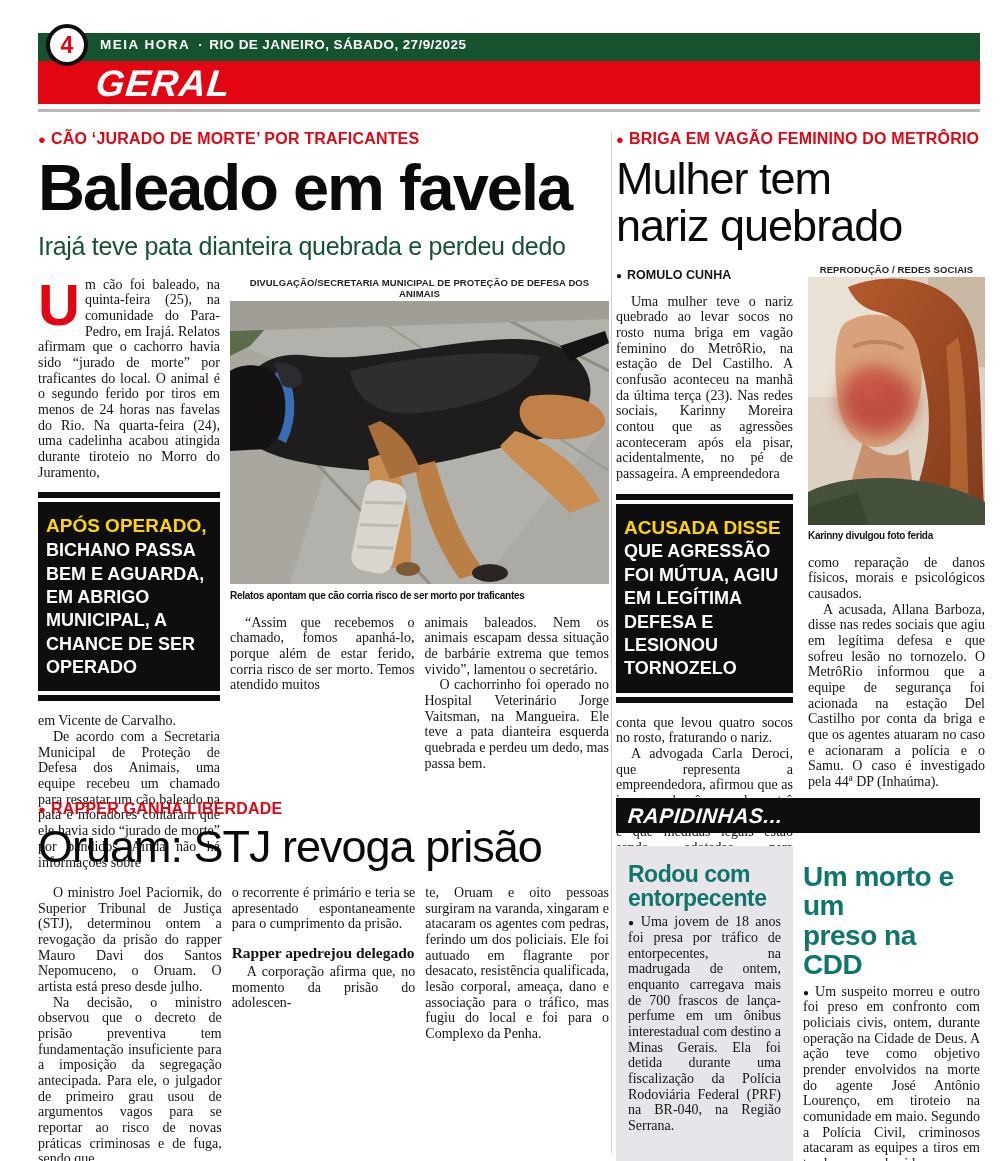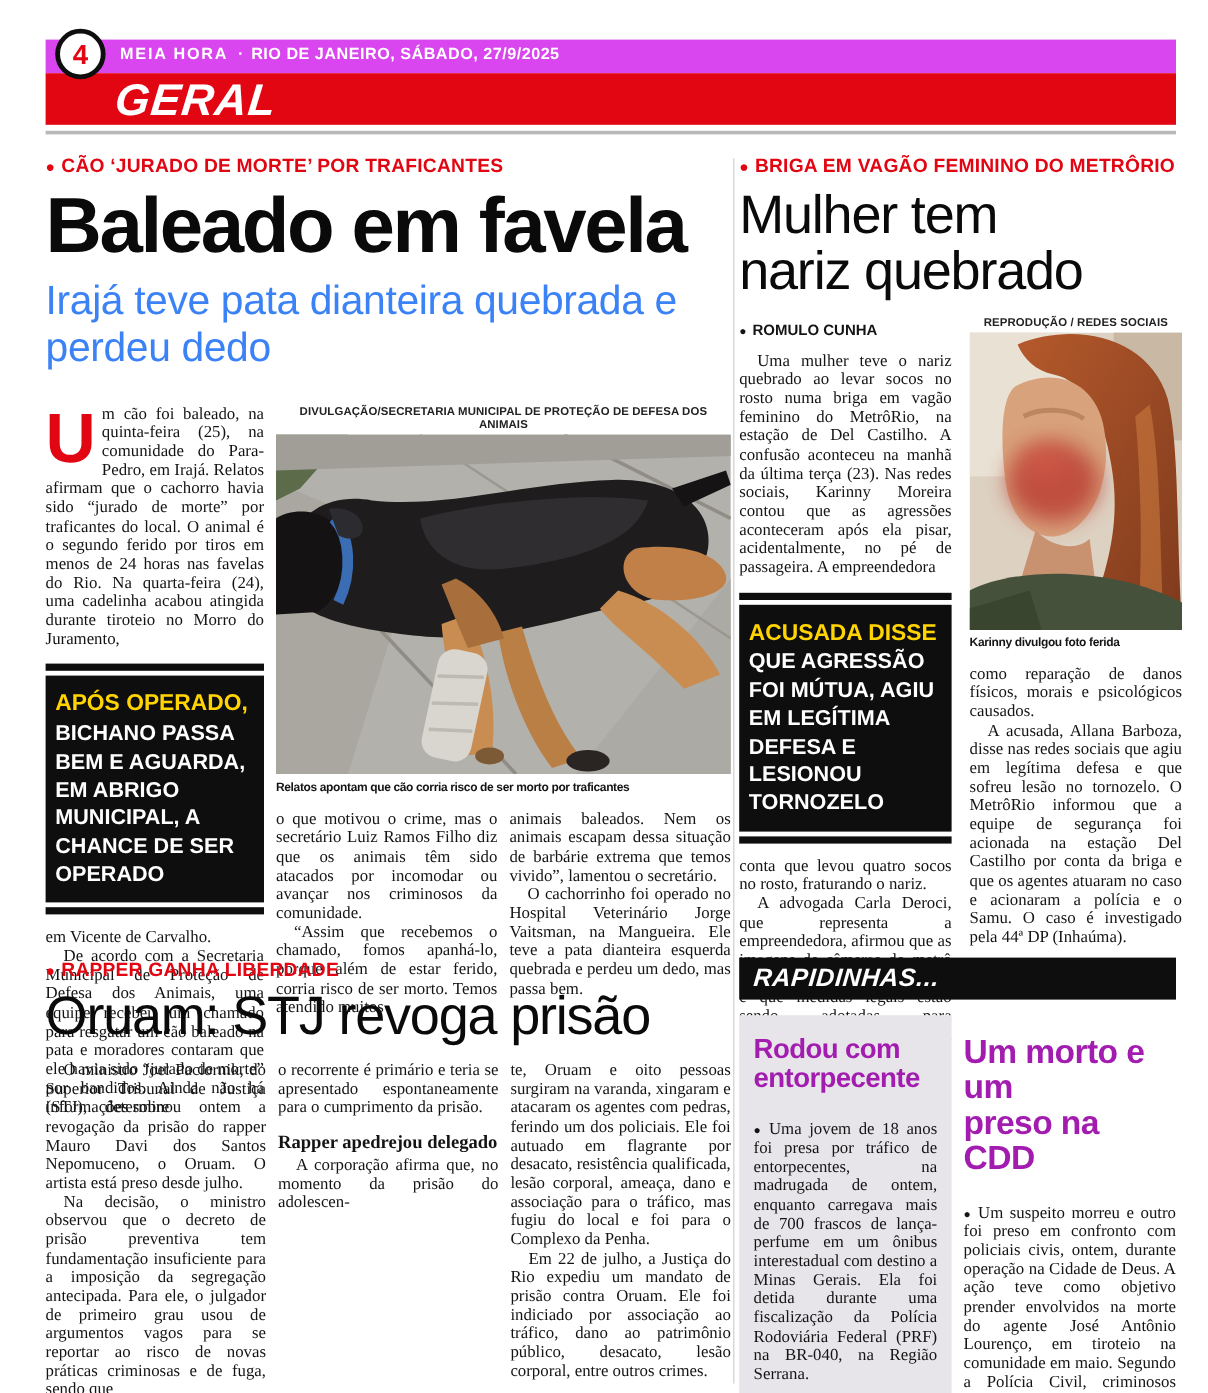--- a/index.html
+++ b/index.html
@@ -3,21 +3,21 @@
 <meta charset="utf-8">
 <style>
   * { margin:0; padding:0; box-sizing:border-box; }
   html,body { background:#888; }
   .page {
     position:relative; width:1007px; height:1161px; margin:0 auto;
     background:#fff; overflow:hidden;
     font-family:"Liberation Serif", serif; color:#141414;
   }
   
-  .header-bar { position:absolute; left:38px; top:33px; width:942px; height:28px; background:#d946ef; }
+  .header-bar { position:absolute; left:38px; top:33px; width:942px; height:28px; background:#14532d; }
   .header-text { position:absolute; left:62px; top:4px; color:#fff; font-family:"Liberation Sans",sans-serif; font-size:13.5px; font-weight:bold; letter-spacing:.4px; white-space:nowrap; }
   .header-text .masthead { letter-spacing:1.5px; margin-right:6px; }
   .header-text .dot { margin:0 2px; }
   .page-badge { position:absolute; left:46px; top:24px; width:42px; height:42px; border-radius:50%;
     background:#fff; border:4px solid #0e0e0e; display:flex; align-items:center; justify-content:center; z-index:3; }
   .page-badge span { color:#e20613; font-family:"Liberation Sans",sans-serif; font-weight:bold; font-size:23px; }
   .section-bar { position:absolute; left:38px; top:61px; width:942px; height:43px; background:#e20613; }
   .section-title { position:absolute; left:58px; top:2px; color:#fff; font-family:"Liberation Sans",sans-serif;
     font-weight:bold; font-style:italic; font-size:37px; letter-spacing:1px; transform:skewX(-6deg); }
   .top-rule { position:absolute; left:38px; top:109px; width:942px; height:3px; background:#b8b8b8; }
@@ -33,21 +33,21 @@
   .bw-box { border-top:6px solid #0e0e0e; border-bottom:6px solid #0e0e0e; padding:4px 0; margin:12px 0; }
   .bw-box .inner { background:#0e0e0e; color:#fff; text-align:left; padding:12px 8px;
     font-family:"Liberation Sans",sans-serif; font-weight:bold; font-size:18px; line-height:1.3; }
   .bw-box .hl { color:#ffd400; font-size:19px; }
   .col-gap { display:grid; column-gap:10px; }
 
   
   .article-dog { position:absolute; left:38px; top:130px; width:571px; }
   .article-dog h1 { font-family:"Liberation Sans",sans-serif; font-weight:bold; font-size:65px;
     letter-spacing:-2px; line-height:.98; margin:8px 0 12px; color:#0a0a0a; }
-  .article-dog .subhead { font-family:"Liberation Sans",sans-serif; font-weight:normal; font-size:34px; letter-spacing:-.3px; margin-bottom:28px; color:#3b82f6; }
+  .article-dog .subhead { font-family:"Liberation Sans",sans-serif; font-weight:normal; font-size:25px; letter-spacing:-.3px; margin-bottom:16px; color:#14532d; }
   .dog-grid { grid-template-columns:182px 1fr; }
   .dropcap { float:left; color:#e20613; font-family:"Liberation Sans",sans-serif; font-weight:bold;
     font-size:58px; line-height:.82; margin:4px 5px 0 0; }
   .photo-frame svg { display:block; }
   .dog-bottom { grid-template-columns:1fr 1fr; margin-top:14px; }
   .mb8 { margin-bottom:2px;text-align:center; }
 
   
   .article-metro { position:absolute; left:616px; top:130px; width:364px; }
   .article-metro h2 { font-family:"Liberation Sans",sans-serif; font-weight:normal; font-size:45px;
@@ -64,21 +64,21 @@
   .oruam-grid { grid-template-columns:1fr 1fr 1fr; }
   .sub-bold { font-family:"Liberation Serif",serif; font-weight:bold; font-size:15.5px; margin:12px 0 2px; }
 
   
   .rapidinhas { position:absolute; left:616px; top:798px; width:364px; }
   .rapid-bar { background:#0e0e0e; color:#fff; height:35px; display:flex; align-items:center; padding-left:12px; }
   .rapid-bar span { font-family:"Liberation Sans",sans-serif; font-weight:bold; font-style:italic; font-size:21px; letter-spacing:.5px; transform:skewX(-5deg); }
   .rapid-grid { grid-template-columns:177px 177px; margin-top:13px; }
   .rapid-box { background:#e7e5e9; padding:16px 12px 14px; }
   .rapidinhas h3 { font-family:"Liberation Sans",sans-serif; font-weight:bold; font-size:23px;
-    line-height:1.05; letter-spacing:-.5px; white-space:pre-line; margin-bottom:24px; color:#a21caf; }
+    line-height:1.05; letter-spacing:-.5px; white-space:pre-line; margin-bottom:4px; color:#0f766e; }
   .rapid-item2 { padding-top:16px; }
   .rapid-item2 h3 { font-size:28px; }
   .rapid-body .bullet { font-size:10px; margin-right:4px; }
 </style>
 </head>
 <body>
 
 <div class="page">
 
   <div class="header-bar">
@@ -152,21 +152,20 @@
 
             <path d="M0 70 C15 60 45 62 55 85 C62 105 55 135 35 148 L0 150 Z" fill="#141213"></path>
             <path d="M48 70 C62 85 64 115 52 140" stroke="#3a6db3" stroke-width="9" fill="none"></path>
             <path d="M44 62 C58 60 70 66 72 76 C74 86 62 90 52 84 Z" fill="#2c2c30"></path>
           </svg>
         </div>
         <div class="caption" style="margin-top:6px;">Relatos apontam que cão corria risco de ser morto por traficantes</div>
 
         <div class="col-gap dog-bottom">
           <div>
-            <p class="body">o que motivou o crime, mas o secretário Luiz Ramos Filho diz que os animais têm sido atacados por incomodar ou avançar nos criminosos da comunidade.</p>
             <p class="body ind">“Assim que recebemos o chamado, fomos apanhá-lo, porque além de estar ferido, corria risco de ser morto. Temos atendido muitos</p>
           </div>
           <div>
             <p class="body">animais baleados. Nem os animais escapam dessa situação de barbárie extrema que temos vivido”, lamentou o secretário.</p>
             <p class="body ind">O cachorrinho foi operado no Hospital Veterinário Jorge Vaitsman, na Mangueira. Ele teve a pata dianteira esquerda quebrada e perdeu um dedo, mas passa bem.</p>
           </div>
         </div>
       </div>
     </div>
   </div>
@@ -243,21 +242,20 @@
         <p class="body ind">O ministro Joel Paciornik, do Superior Tribunal de Justiça (STJ), determinou ontem a revogação da prisão do rapper Mauro Davi dos Santos Nepomuceno, o Oruam. O artista está preso desde julho.</p>
         <p class="body ind">Na decisão, o ministro observou que o decreto de prisão preventiva tem fundamentação insuficiente para a imposição da segregação antecipada. Para ele, o julgador de primeiro grau usou de argumentos vagos para se reportar ao risco de novas práticas criminosas e de fuga, sendo que</p>
       </div>
       <div>
         <p class="body">o recorrente é primário e teria se apresentado espontaneamente para o cumprimento da prisão.</p>
         <div class="sub-bold">Rapper apedrejou delegado</div>
         <p class="body ind">A corporação afirma que, no momento da prisão do adolescen-</p>
       </div>
       <div>
         <p class="body">te, Oruam e oito pessoas surgiram na varanda, xingaram e atacaram os agentes com pedras, ferindo um dos policiais. Ele foi autuado em flagrante por desacato, resistência qualificada, lesão corporal, ameaça, dano e associação para o tráfico, mas fugiu do local e foi para o Complexo da Penha.</p>
-        <p class="body ind">Em 22 de julho, a Justiça do Rio expediu um mandato de prisão contra Oruam. Ele foi indiciado por associação ao tráfico, dano ao patrimônio público, desacato, lesão corporal, entre outros crimes.</p>
       </div>
     </div>
   </div>
 
   <div class="rapidinhas">
     <div class="rapid-bar">
       <span>RAPIDINHAS...</span>
     </div>
     <div class="col-gap rapid-grid">
       <div class="rapid-box">

